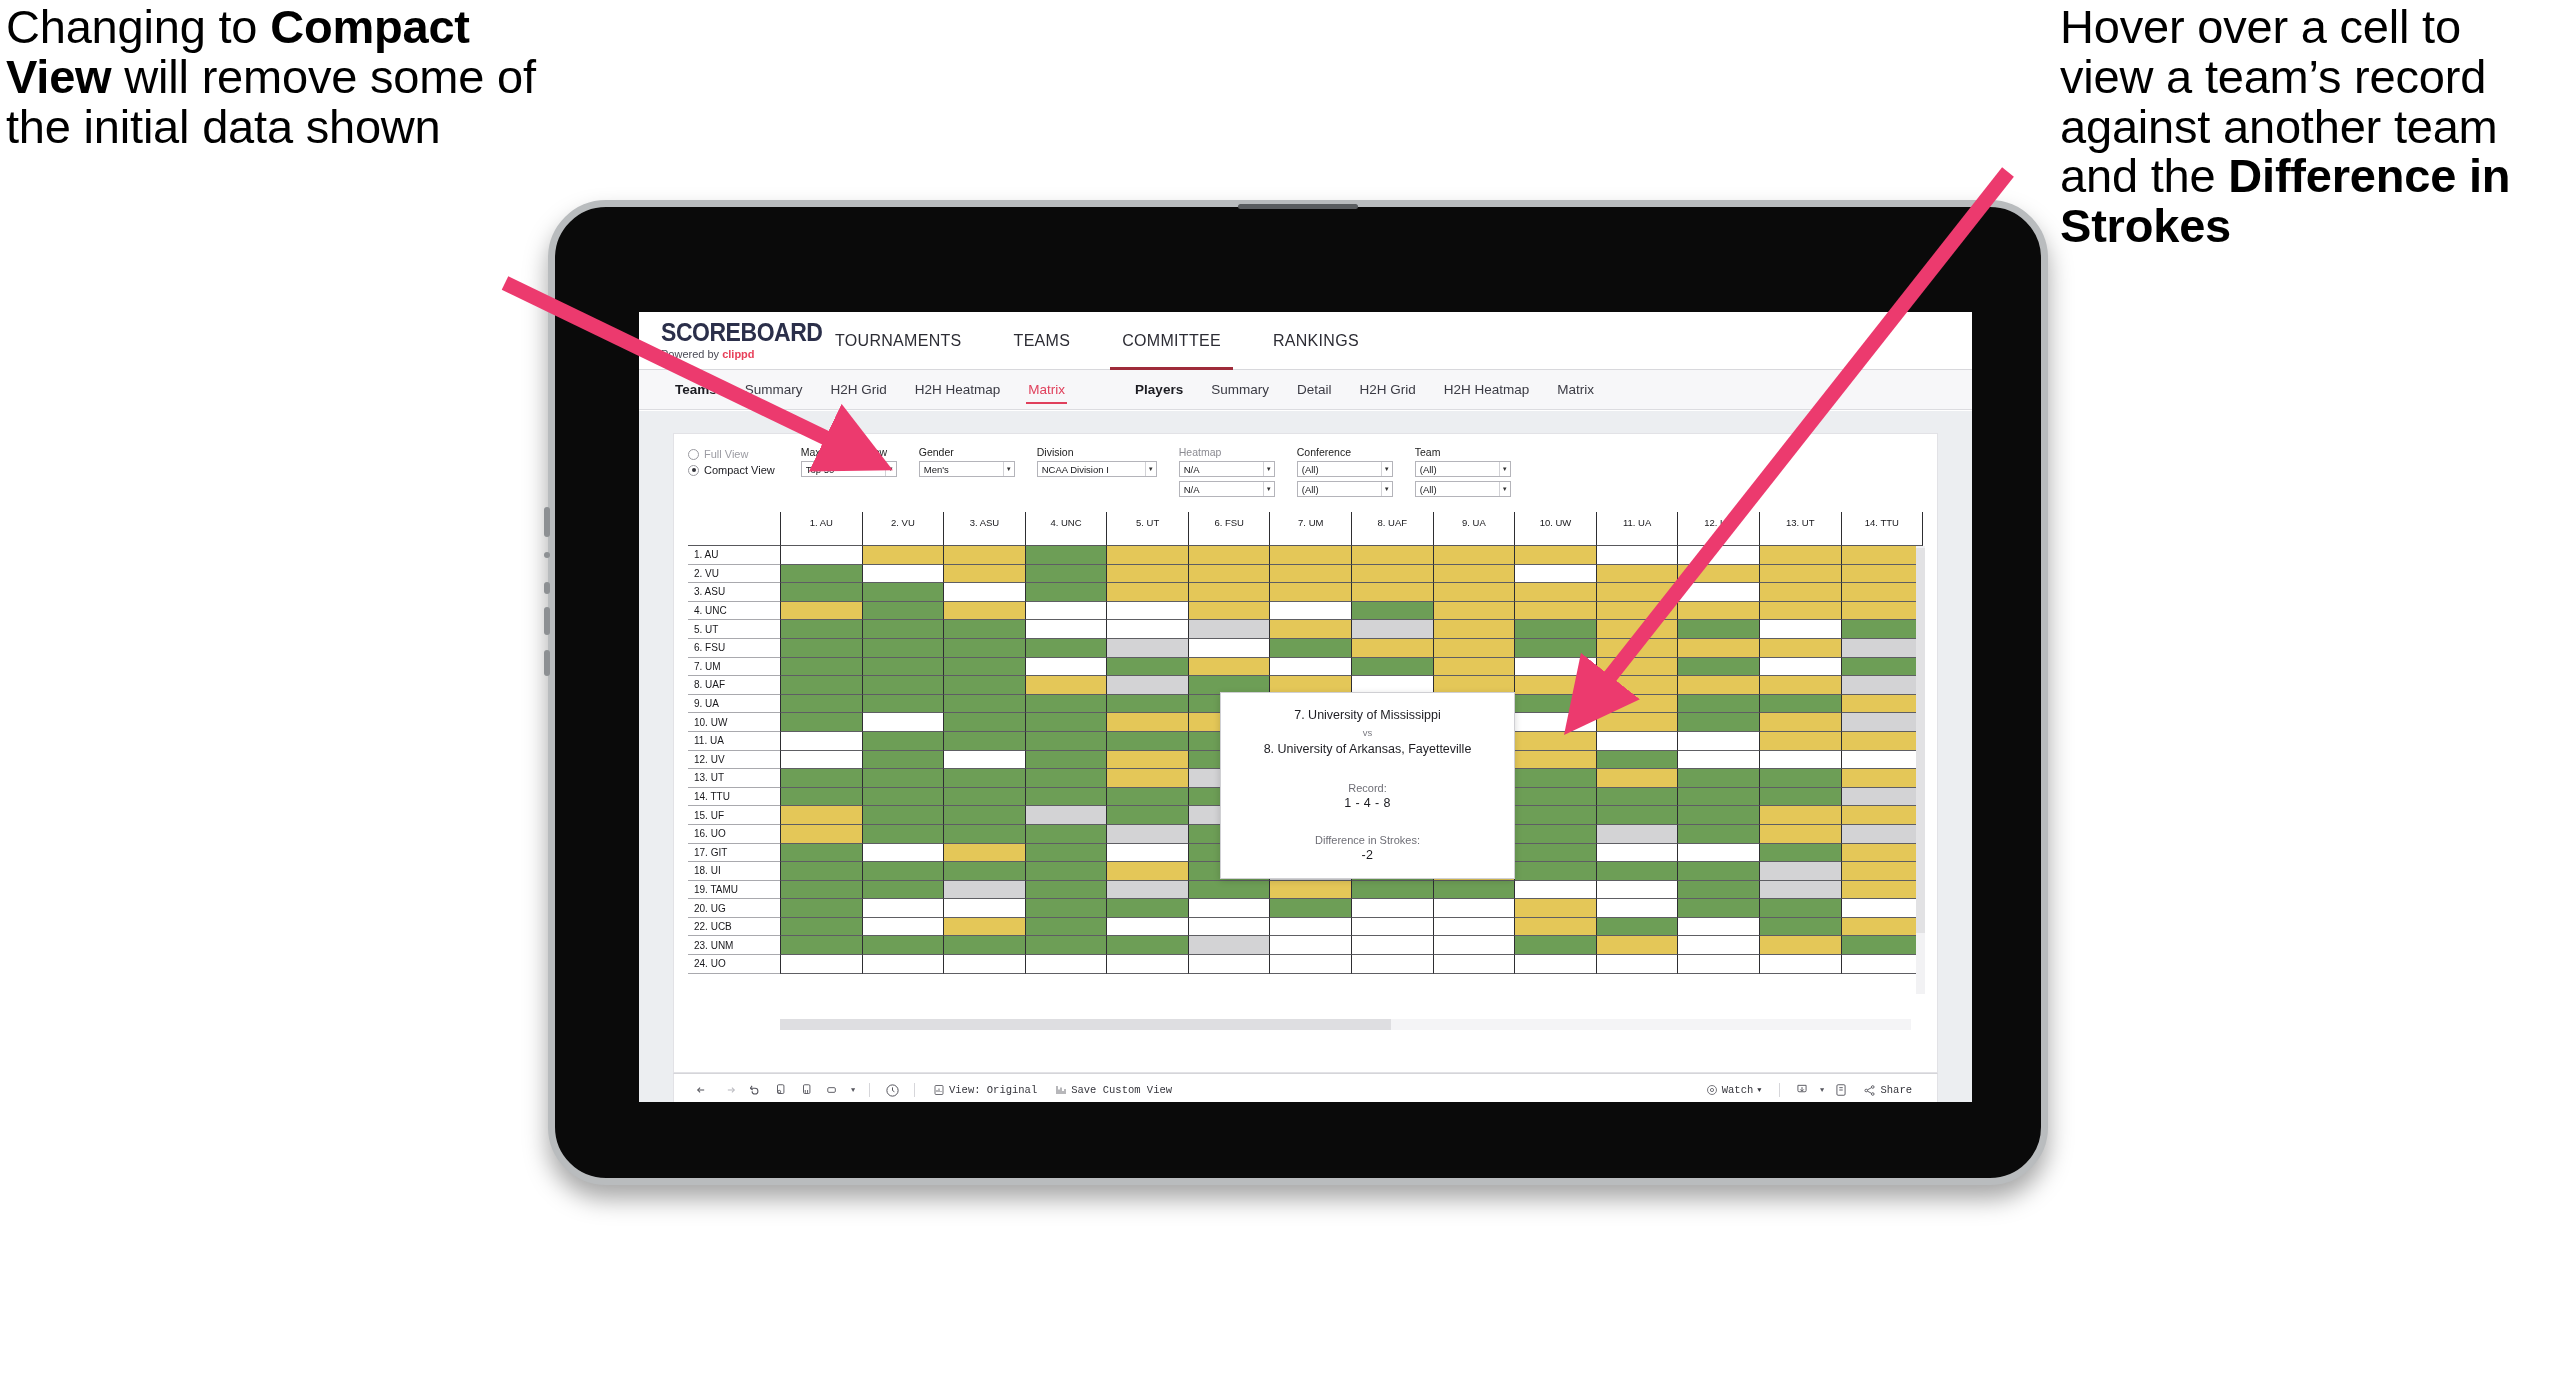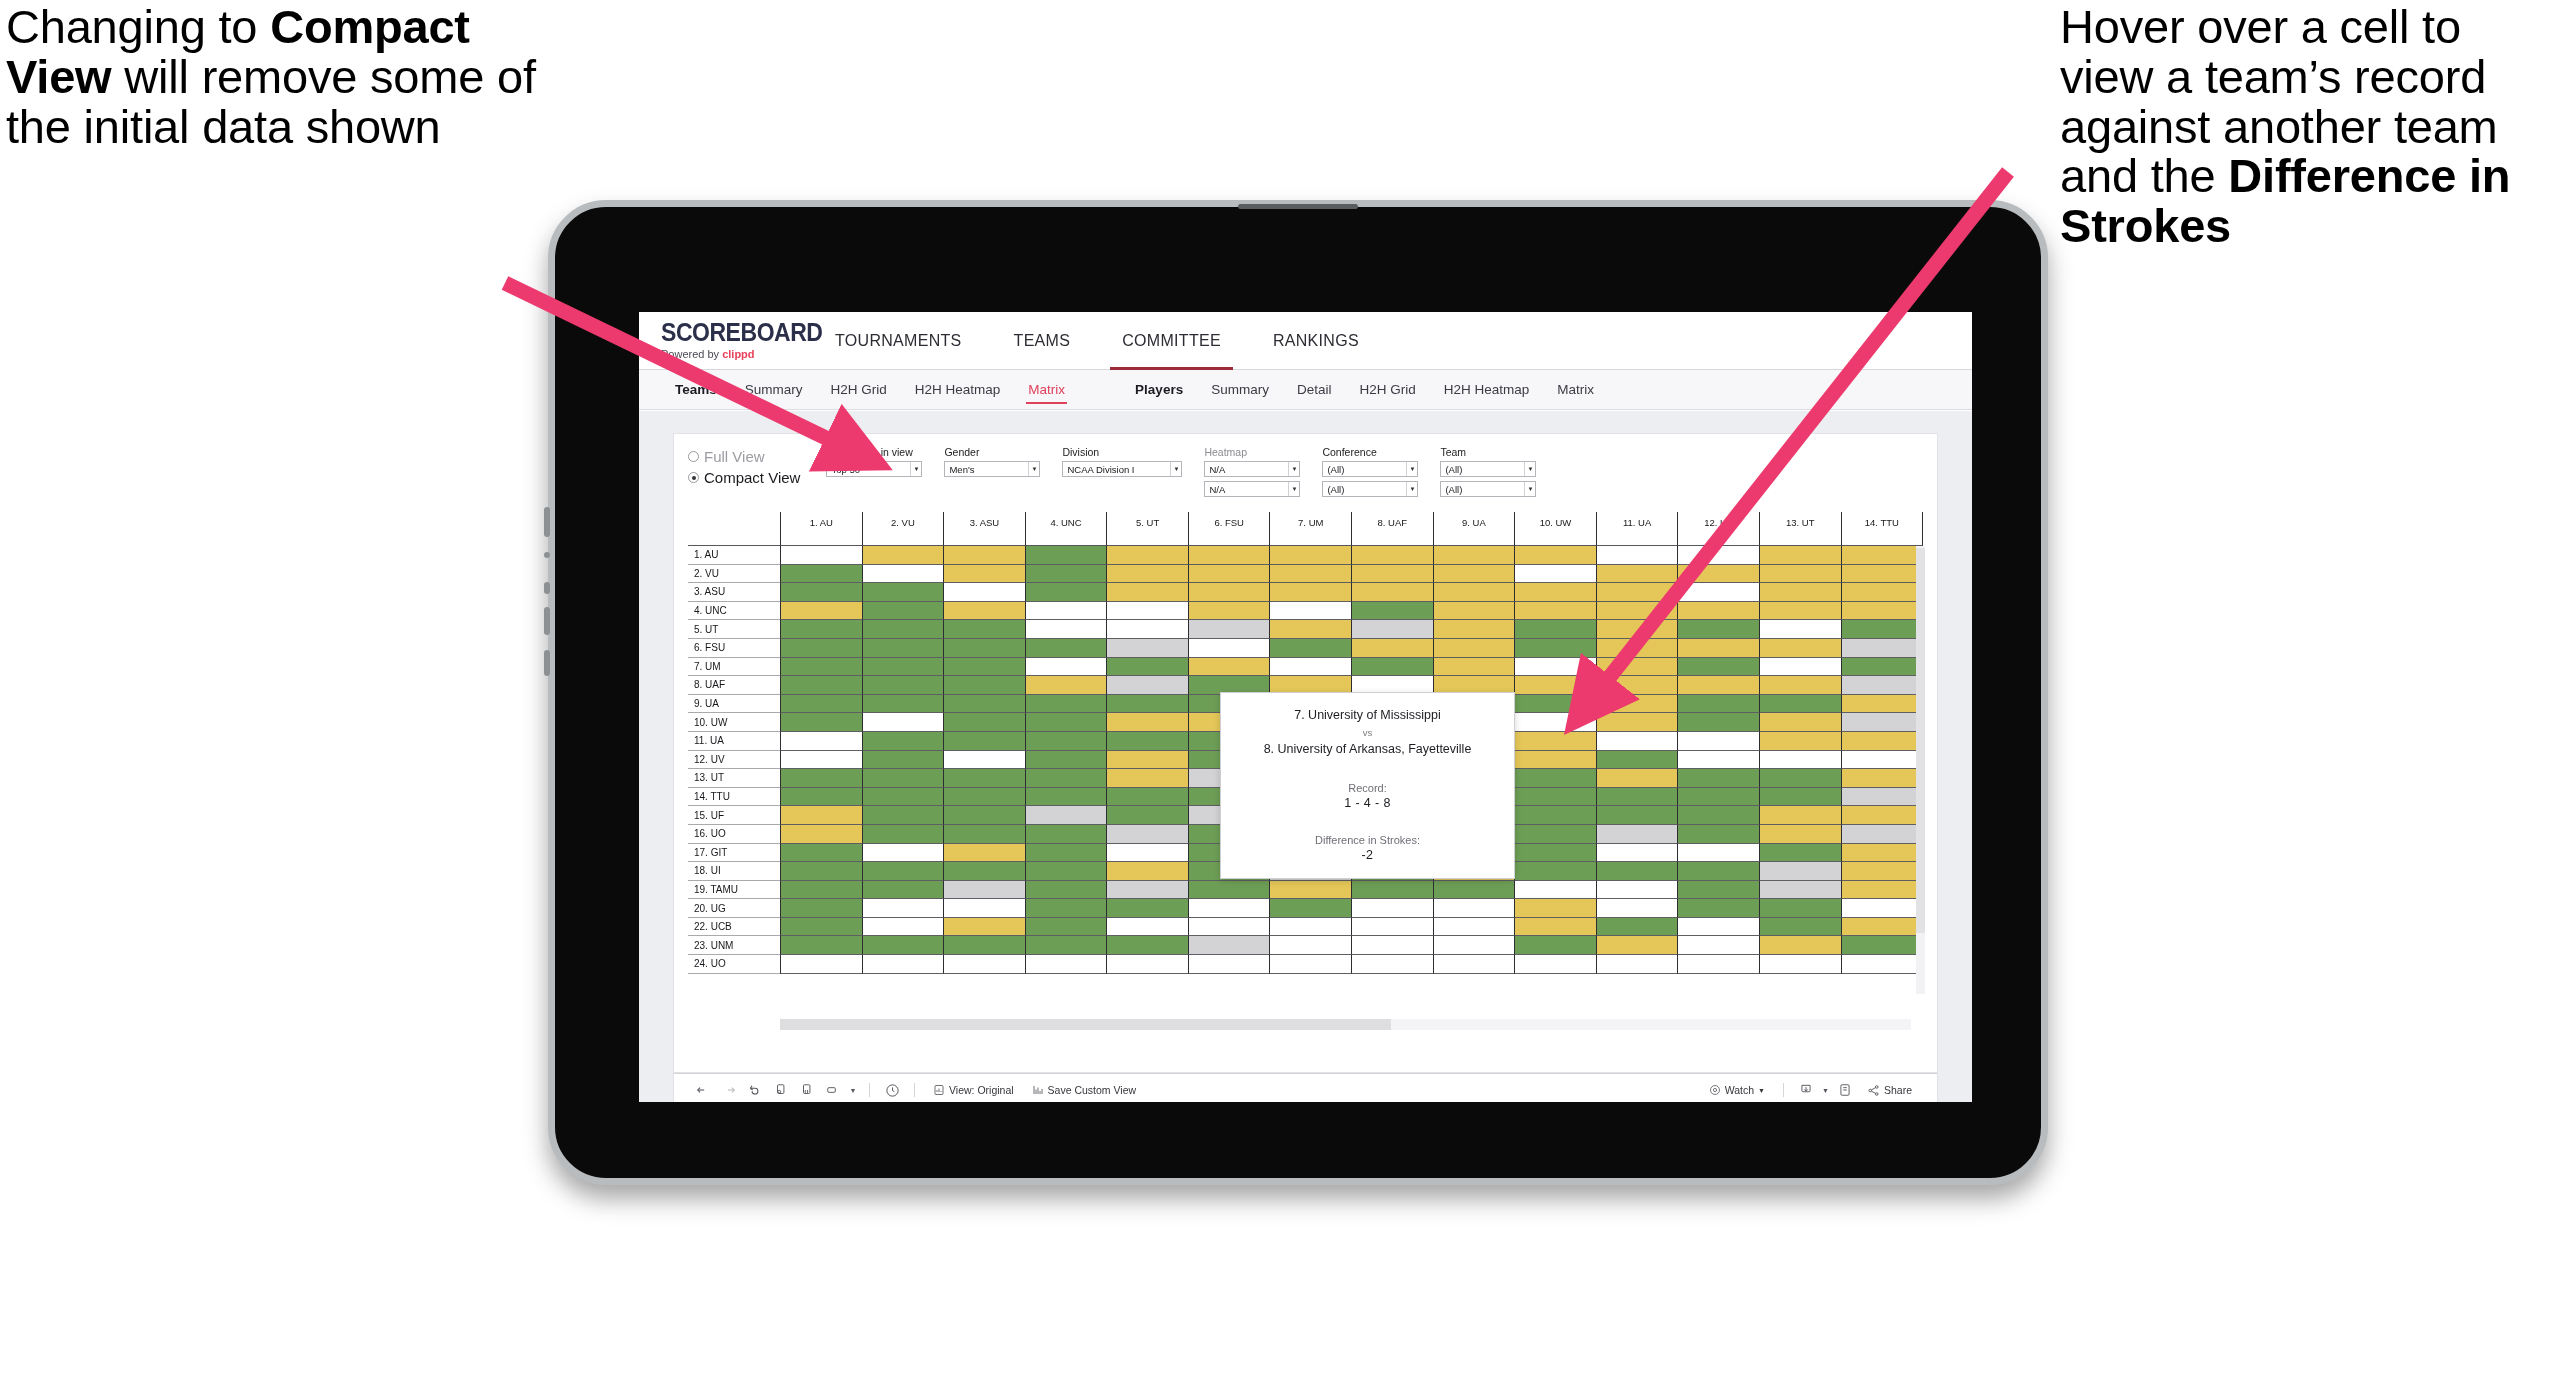--- a/index.html
+++ b/index.html
@@ -132,21 +132,21 @@
   
   #radios { margin-right: 26px; padding-top: 2px; }
   .radio-row { display:flex; align-items:center; gap:5px; margin-bottom:4px; cursor:pointer; }
   .rdot {
     width:11px; height:11px; border-radius:50%; border:1px solid #9a9aa0;
     background:#fff; flex:none; position:relative;
   }
   .rdot.on::after {
     content:""; position:absolute; inset:2.5px; border-radius:50%; background:#33333a;
   }
-  .rlabel { font-size:15px; color:#1b1b20; }
+  .rlabel { font-size:11px; color:#1b1b20; }
   .rlabel.muted { color:#9b9ba2; }
 
   
   #matrix-wrap { position:absolute; left:14px; top:78px; right:14px; bottom:60px; }
   #matrix {
     position:relative; width:100%; height:100%;
   }
   .mx-head { display:flex; height: 34px; }
   .mx-corner { width: 92px; flex:none; border-bottom:1px solid #58585c; }
   .mx-hcell {
@@ -191,21 +191,21 @@
   }
   .tt-team { font-size:12.5px; color:#1d1d22; font-weight:400; line-height:1.35; }
   .tt-vs { font-size:9.5px; color:#7b7b82; margin:3px 0; }
   .tt-lbl { font-size:11px; color:#6e6e76; margin-top:24px; }
   .tt-val { font-size:12.5px; color:#1a1a1f; margin-top:2px; letter-spacing:.4px; }
 
   
   #toolbar {
     position:absolute; left:34px; right:34px; top:662px; height:34px;
     background:#fff; border:1px solid #e2e2e6; border-top:1px solid #d5d5d9;
-    display:flex; align-items:center; padding: 0 16px; gap:0;
+    display:flex; align-items:center; padding: 0 16px; gap:0;font-family:Liberation Mono, monospace;
   }
   .tb-ic {
     width:26px; height:26px; display:flex; align-items:center; justify-content:center;
     color:#55555d; font-size:13px; cursor:pointer;
   }
   .tb-sep { width:1px; height:14px; background:#d6d6da; margin:0 9px; }
   .tb-txt {
     display:flex; align-items:center; gap:4px; font-size:10.5px; color:#35353c;
     padding: 0 9px; cursor:pointer; white-space:nowrap;
   }

